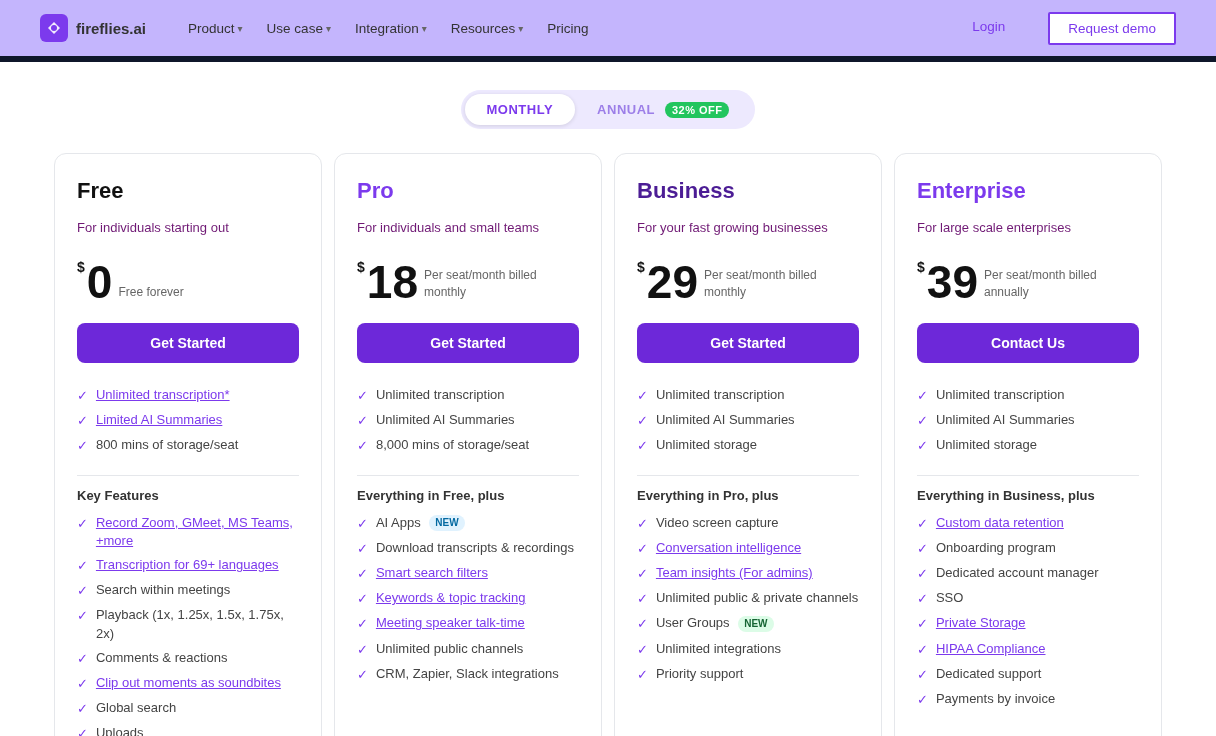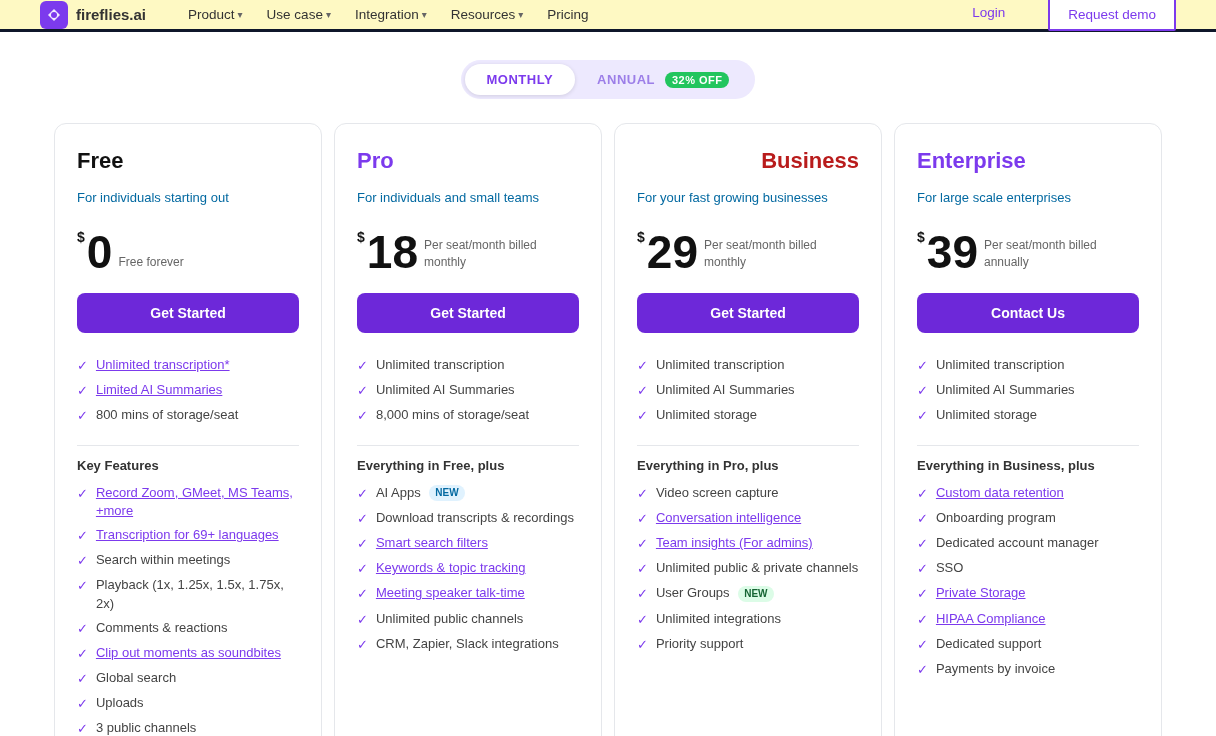--- a/index.html
+++ b/index.html
@@ -1,21 +1,21 @@
 <!DOCTYPE html>
 <html><head>
   <meta charset="utf-8">
   <style>
     * { box-sizing: border-box; margin: 0; padding: 0; }
     body { font-family: -apple-system, BlinkMacSystemFont, 'Segoe UI', sans-serif; background: #fff; color: #333; font-size: 14px; }
 
     
     nav {
-      display: flex; align-items: center; padding: 0 40px; height: 32px;
-      border-bottom: 3px solid #0f172a; position: sticky; top: 0; background: #fef9c3; z-index: 10;
+      display: flex; align-items: center; padding: 0 40px; height: 62px;
+      border-bottom: 6px solid #0f172a; position: sticky; top: 0; background: #c4b5fd; z-index: 10;
     }
     .nav-logo { display: flex; align-items: center; gap: 8px; margin-right: 32px; }
     .nav-logo-icon { width: 28px; height: 28px; }
     .nav-logo-text { font-weight: 700; font-size: 15px; color: #333; }
     .nav-links { display: flex; align-items: center; gap: 4px; flex: 1; }
     .nav-link {
       display: flex; align-items: center; gap: 3px; padding: 6px 10px;
       font-size: 13.5px; color: #333; cursor: pointer; border-radius: 4px; font-weight: 500;
     }
     .nav-link .chevron { font-size: 10px; color: #666; }
@@ -52,23 +52,23 @@
       display: grid; grid-template-columns: repeat(4, 1fr);
       gap: 0; max-width: 1160px; margin: 0 auto; padding: 0 20px 40px;
     }
     .plan-card {
       border: 1px solid #e5e7eb; border-radius: 12px; padding: 24px 22px;
       margin: 0 6px; background: #fff;
     }
     .plan-name { font-size: 22px; font-weight: 700; margin-bottom: 16px; }
     .plan-name.free { color: #111; }
     .plan-name.pro { color: #7c3aed; }
-    .plan-name.business { color: #b91c1c; text-align: right; }
+    .plan-name.business { color: #4c1d95; }
     .plan-name.enterprise { color: #7c3aed; }
-    .plan-desc { font-size: 13px; color: #0369a1; margin-bottom: 18px; }
+    .plan-desc { font-size: 13px; color: #701a75; margin-bottom: 18px; }
     .price-row { display: flex; align-items: flex-end; gap: 2px; margin-bottom: 18px; min-height: 52px; }
     .price-dollar { font-size: 14px; font-weight: 600; color: #111; align-self: flex-start; margin-top: 6px; }
     .price-amount { font-size: 46px; font-weight: 700; color: #111; line-height: 1; }
     .price-detail { font-size: 12px; color: #666; margin-left: 4px; align-self: flex-end; padding-bottom: 4px; line-height: 1.4; }
     .btn-cta {
       width: 100%; padding: 12px 12px; border-radius: 8px; font-size: 14px; font-weight: 700;
       cursor: pointer; border: none; background: #6d28d9; color: #fff; margin-bottom: 20px;
       transition: background 0.15s;
     }
 

